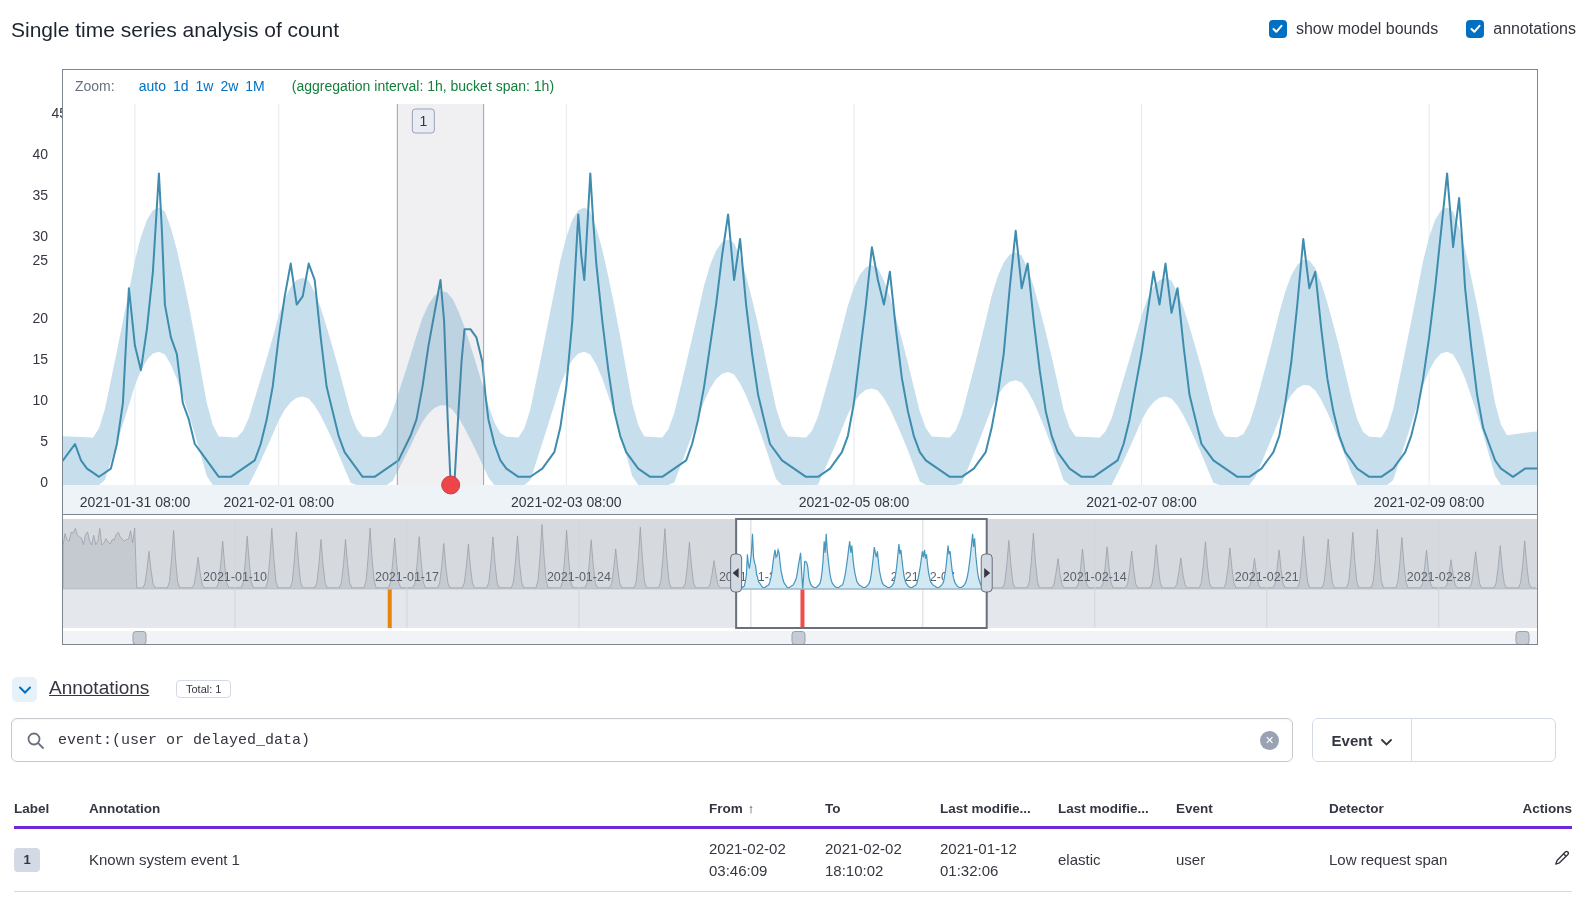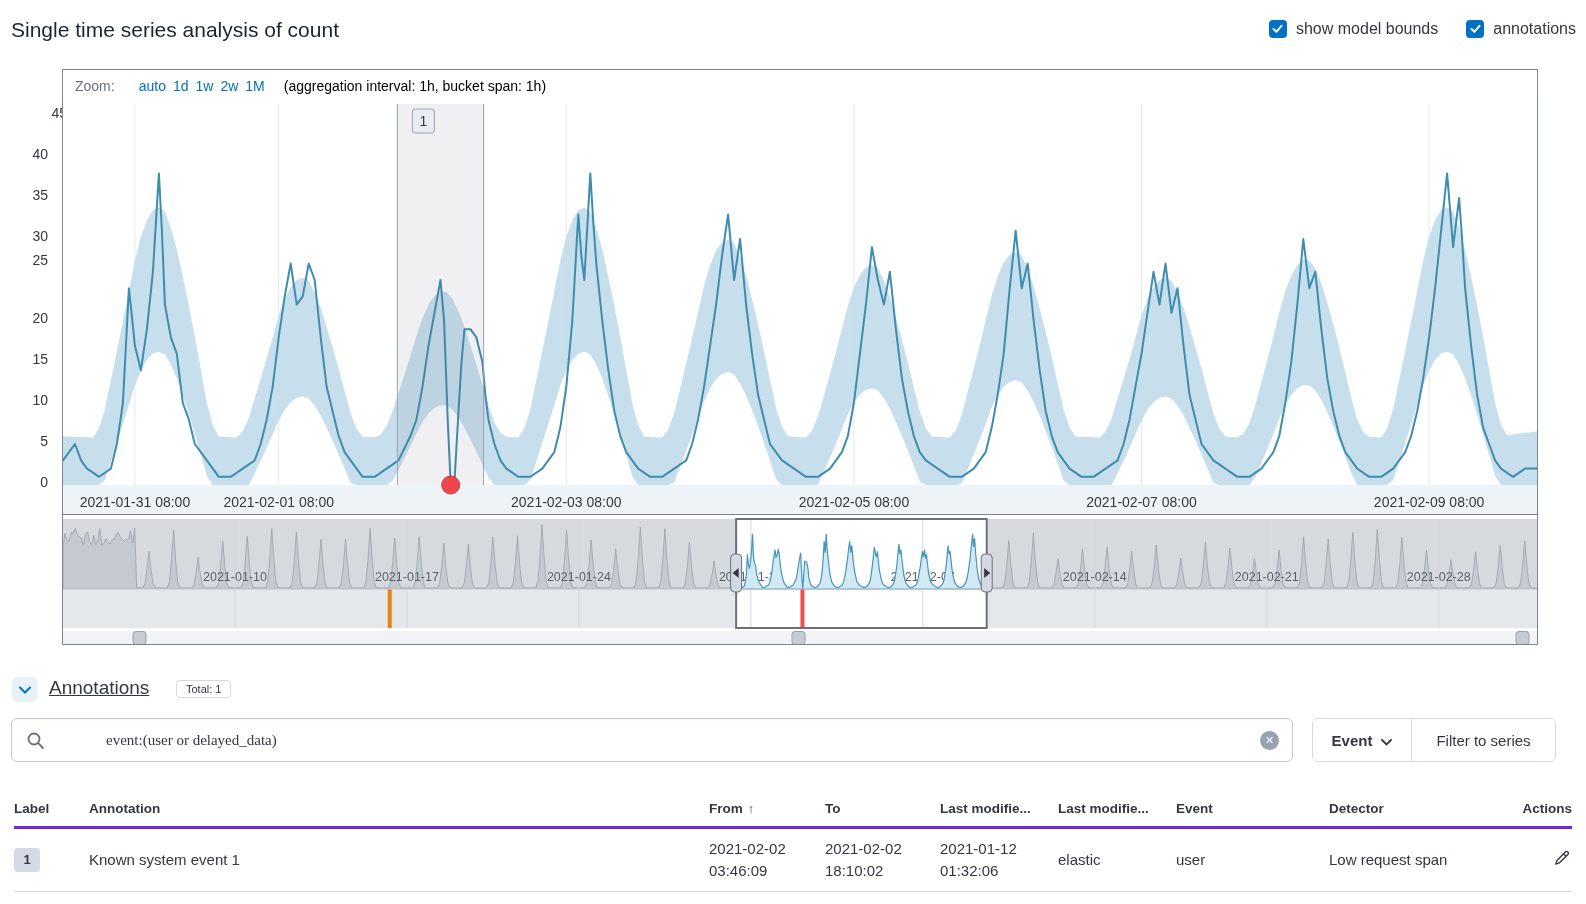--- a/index.html
+++ b/index.html
@@ -11,30 +11,30 @@
   .checkbox-row{position:absolute;top:13px;right:10px;display:flex;gap:28px;align-items:flex-end;margin-top:7px;}
   .checkbox-item{display:flex;gap:9px;align-items:center;font-size:16px;color:#343741;cursor:pointer;}
   .checkbox-box{width:18px;height:18px;border-radius:4px;background:#0071c2;display:flex;align-items:center;justify-content:center;flex:0 0 auto;}
 
   .y-axis-label{position:absolute;left:0;width:48px;text-align:right;font-size:14px;color:#343741;}
 
   .chart-panel{position:absolute;left:62px;top:69px;width:1476px;height:576px;border:1px solid #7d8591;box-sizing:border-box;background:#fff;}
   .zoom-row{position:absolute;left:0;top:0;height:32px;display:flex;align-items:center;padding-left:12px;font-size:14px;color:#69707d;z-index:3;}
   .zoom-label{margin-right:24px;}
   .zoom-link{color:#0071c2;margin-right:7px;cursor:pointer;}
-  .agg-note{margin-left:12px;color:#000000;}
+  .agg-note{margin-left:20px;color:#15803d;}
   #chart-svg{position:absolute;left:0;top:0;}
 
   .acc-btn{position:absolute;left:12px;top:677px;width:25px;height:25px;border:none;border-radius:5px;background:#e6f1fa;display:flex;align-items:center;justify-content:center;cursor:pointer;padding:0;}
   .ann-title{position:absolute;left:49px;top:677px;font-size:19px;font-weight:500;color:#343741;text-decoration:underline;cursor:pointer;}
   .total-badge{position:absolute;left:176px;top:680px;border:1px solid #d3dae6;border-radius:4px;background:#fff;padding:2px 9px;font-size:11px;color:#343741;}
 
   .search-box{position:absolute;left:11px;top:718px;width:1282px;height:44px;border:1px solid #c5c8cd;border-radius:6px;background:#fff;box-sizing:border-box;display:flex;align-items:center;padding:0 40px 0 44px;box-shadow:inset 0 1px 2px rgba(0,0,0,0.04);}
   .search-icon{position:absolute;left:14px;top:12px;}
-  .search-input{border:none;outline:none;width:100%;font-size:15px;color:#343741;background:transparent;font-family:Liberation Serif, serif;margin-left:48px;}
+  .search-input{border:none;outline:none;width:100%;font-size:15px;color:#343741;background:transparent;font-family:Liberation Mono, monospace;}
   .clear-btn{position:absolute;right:13px;top:12px;width:19px;height:19px;border-radius:50%;background:#98a2b3;color:#fff;display:flex;align-items:center;justify-content:center;font-size:11px;cursor:pointer;border:none;padding:0;}
 
   .btn-group{position:absolute;left:1312px;top:718px;width:244px;height:44px;border:1px solid #d3dae6;border-radius:6px;background:#fff;box-sizing:border-box;display:flex;overflow:hidden;}
   .btn-event{flex:0 0 99px;display:flex;align-items:center;justify-content:center;gap:9px;font-size:15px;font-weight:700;color:#343741;border-right:1px solid #d3dae6;cursor:pointer;background:#fff;border-top:none;border-bottom:none;border-left:none;font-family:inherit;}
   .btn-filter{flex:1;display:flex;align-items:center;justify-content:center;font-size:15px;color:#343741;cursor:pointer;background:#fff;border:none;font-family:inherit;}
 
   .ann-table{position:absolute;left:14px;top:795px;width:1558px;}
   .t-header{display:flex;align-items:center;font-size:13.5px;font-weight:700;color:#343741;padding:6px 0 10px 0;border-bottom:3px solid #6d28d9;}
   .t-row{display:flex;align-items:center;padding:9px 0;border-bottom:1px solid #d3dae6;font-size:15px;color:#343741;}
   .c-label{width:75px;}
@@ -184,21 +184,20 @@
 
   <div class="btn-group">
     <button class="btn-event">
       <span>Event</span>
       <span>
         <svg width="11" height="7" viewBox="0 0 11 7">
             <path d="M1 1 L5.5 5.5 L10 1" fill="none" stroke="#343741" stroke-width="1.8" stroke-linecap="round"></path>
           </svg>
       </span>
     </button>
-    <button class="btn-filter">Filter to series</button>
   </div>
 
   <div class="ann-table">
     <div class="t-header" id="table-header">
         <div class="c-label"><span>Label</span></div>
         <div class="c-annotation"><span>Annotation</span></div>
         <div class="c-from"><span>From</span><span class="sort-arrow">↑</span></div>
         <div class="c-to"><span>To</span></div>
         <div class="c-lmd"><span>Last modifie...</span></div>
         <div class="c-lmb"><span>Last modifie...</span></div>

